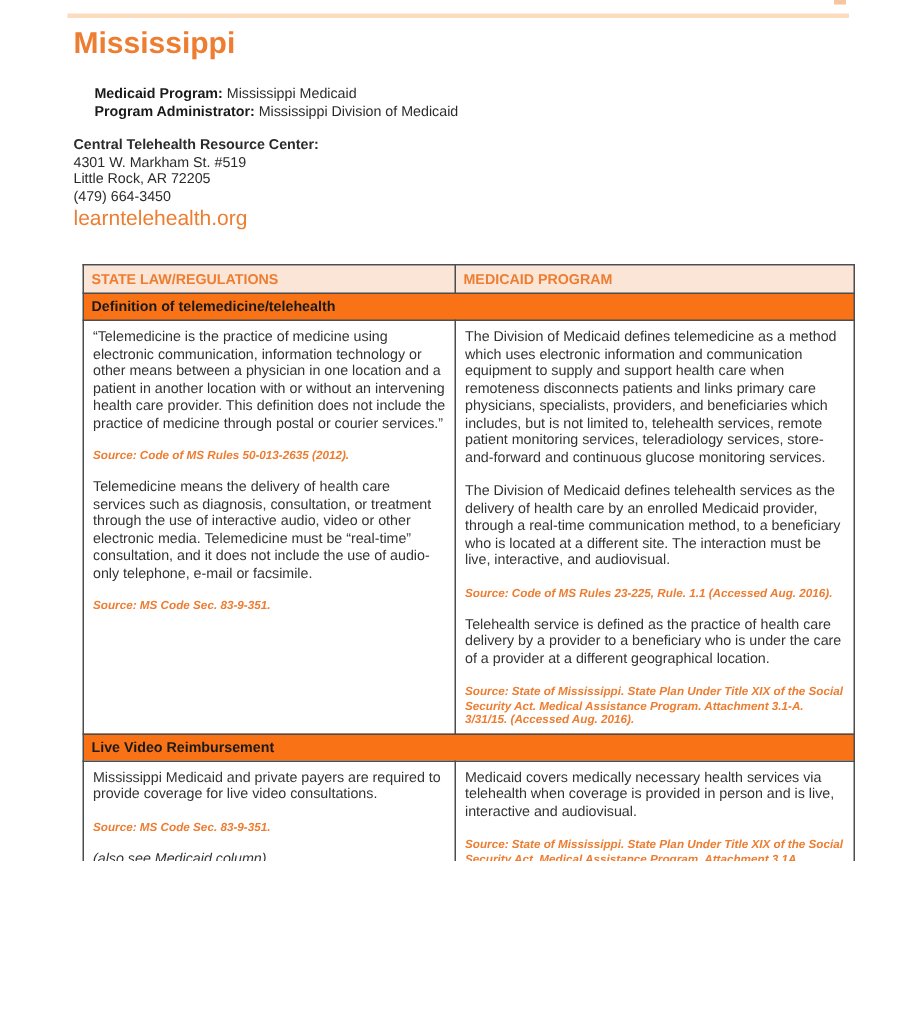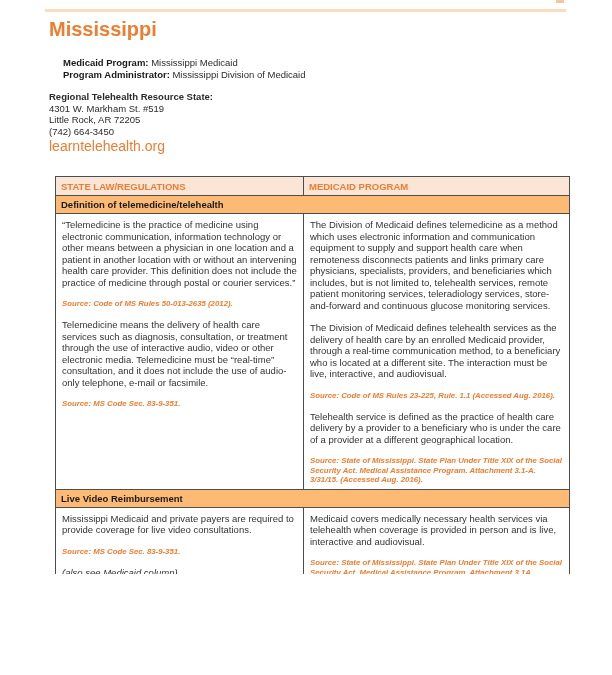--- a/index.html
+++ b/index.html
@@ -70,21 +70,21 @@
   th.col-header {
     background: #FBE5D6;
     color: #ED7D31;
     font-size: 9.5px;
     font-weight: bold;
     text-align: left;
     padding: 4px 5px 3px 5px;
     margin-top: 18px;
   }
   td.section-header {
-    background: #fdba74;
+    background: #f97316;
     color: #1a1a1a;
     font-size: 9.5px;
     font-weight: bold;
     padding: 3px 5px;
   }
   td.cell {
     vertical-align: top;
     padding: 5px 6px 4px 6px;
     font-size: 9.5px;
     line-height: 11.5px;
@@ -110,24 +110,24 @@
   <div class="top-line"></div>
 
   <div class="doc">
     <h1 class="title">Mississippi</h1>
 
     <p class="info-line mt-title"><span class="b">Medicaid Program:</span><span> Mississippi Medicaid</span></p>
 
     <p class="info-line mt-line"><span class="b">Program Administrator:</span><span> Mississippi Division of Medicaid</span></p>
 
     <div class="addr-block">
-      <p class="addr-line b">Regional Telehealth Resource State:</p>
+      <p class="addr-line b">Central Telehealth Resource Center:</p>
       <p class="addr-line">4301 W. Markham St. #519</p>
       <p class="addr-line">Little Rock, AR 72205</p>
-      <p class="addr-line">(742) 664-3450</p>
+      <p class="addr-line">(479) 664-3450</p>
       <a class="link">learntelehealth.org</a>
     </div>
 
     <table class="policy">
       <colgroup>
           <col class="c1">
           <col class="c2">
         </colgroup>
       <tbody>
           <tr>

